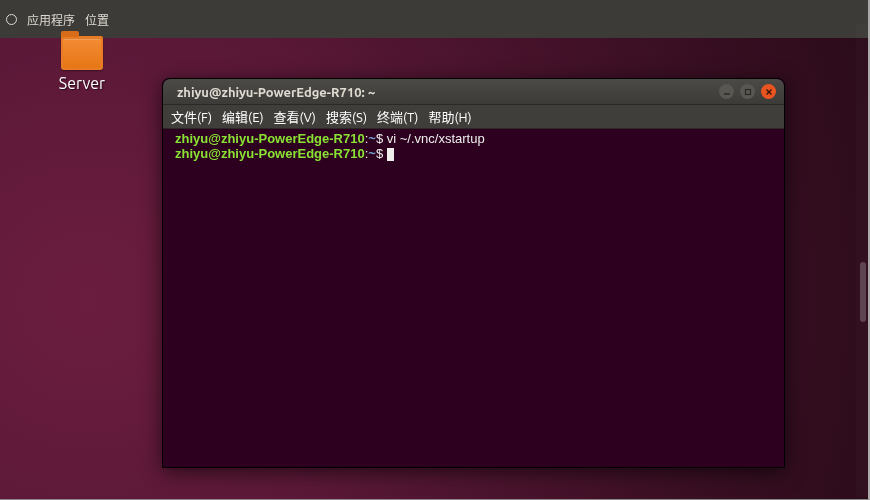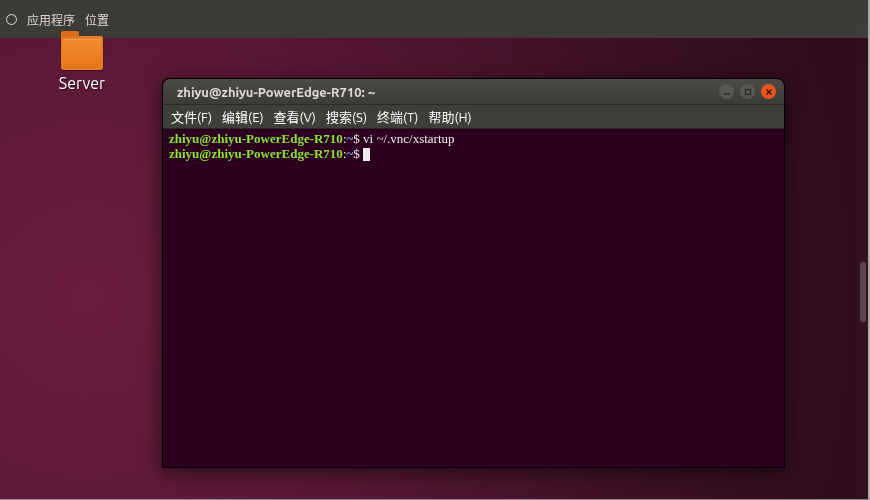--- a/index.html
+++ b/index.html
@@ -79,22 +79,22 @@
   .menubar {
     height: 24px; background: #3f3e3a;
     display: flex; align-items: center;
     padding: 0 8px; gap: 10px;
     color: #ffffff; font-size: 13px;
     border-bottom: 1px solid #2a2926;
   }
   .menubar span { cursor: default; }
   .term-body {
     flex: 1; background: #2c001e;
-    padding: 2px 6px;
-    font-family: Liberation Serif, serif;
+    padding: 2px 12px;
+    font-family: Liberation Sans, sans-serif;
     font-size: 13px; line-height: 15px;
     color: #eeeeec;
     white-space: pre;
   }
   .p-user { color: #8ae234; font-weight: bold; }
   .p-host { color: #8ae234; font-weight: bold; }
   .p-colon { color: #eeeeec; }
   .p-path { color: #729fcf; font-weight: bold; }
   .cursor {
     display: inline-block; width: 7px; height: 13px;

